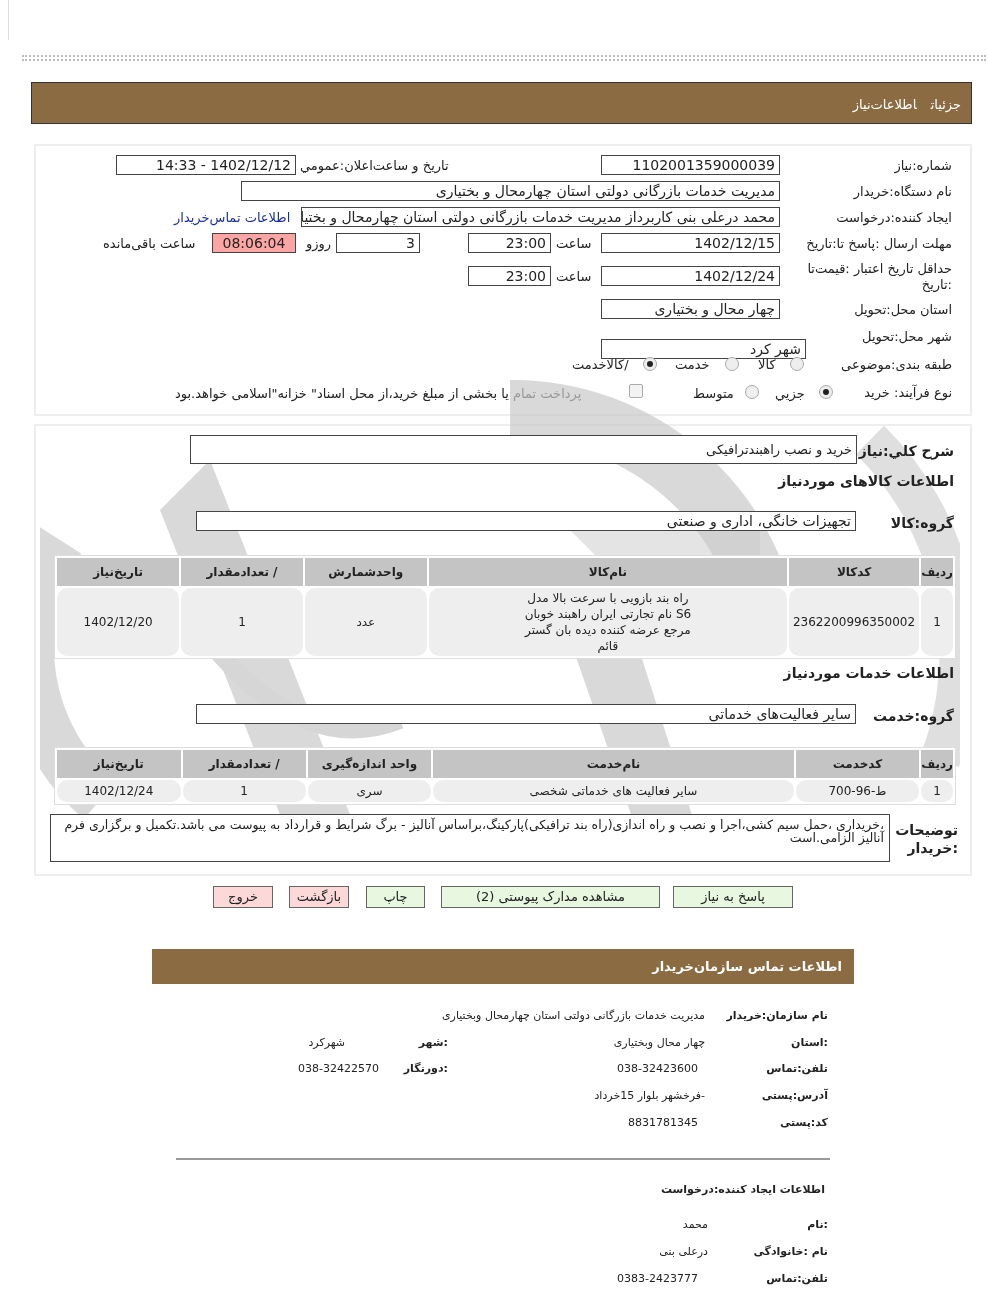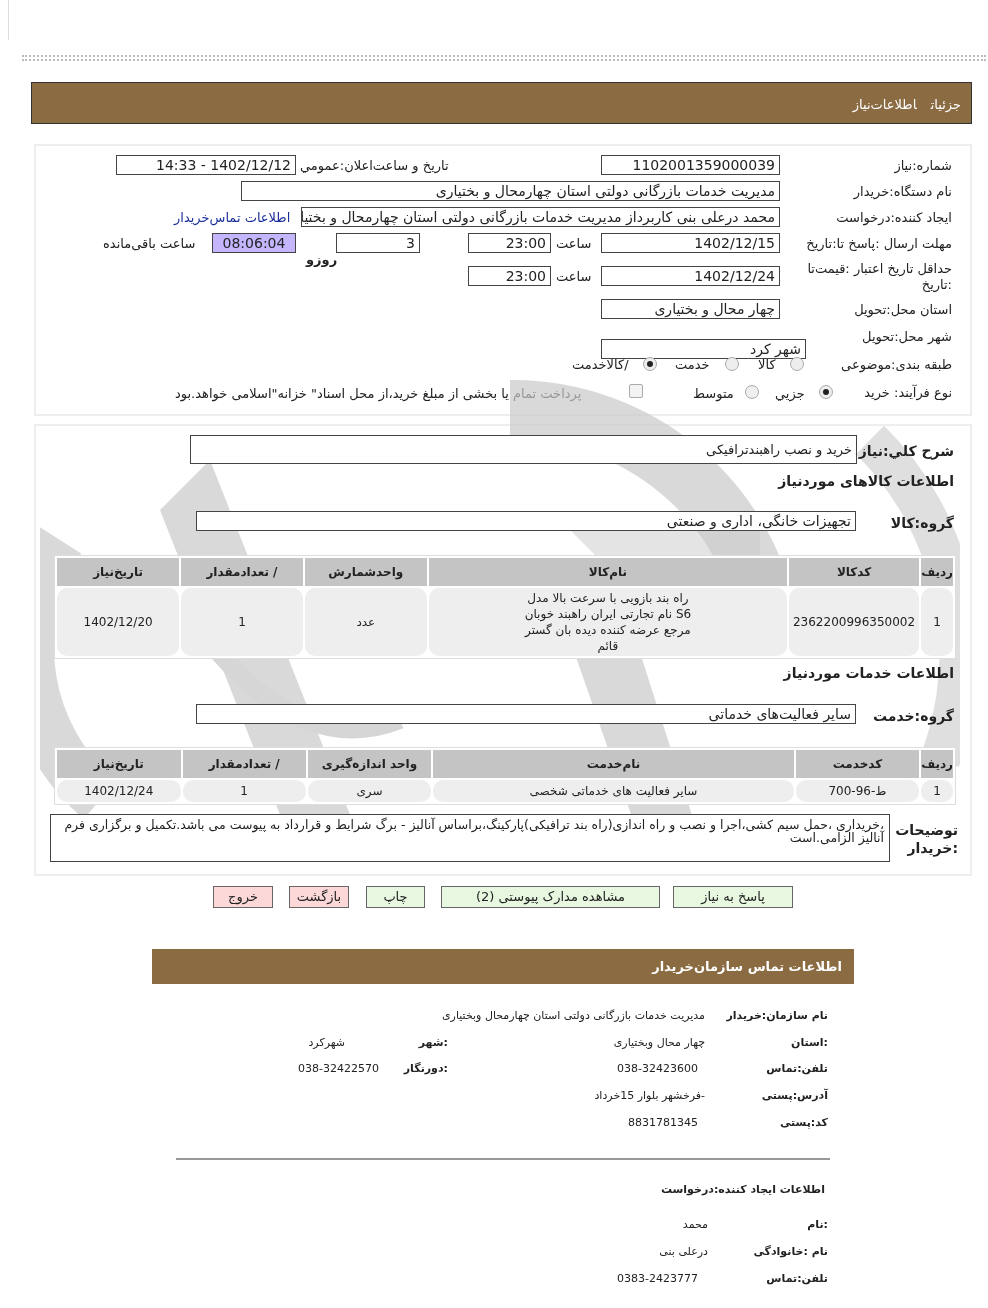--- a/index.html
+++ b/index.html
@@ -5,21 +5,21 @@
 *{box-sizing:border-box;margin:0;padding:0;}
 body{width:988px;height:1308px;background:#fff;font-family:"DejaVu Sans",sans-serif;font-size:13px;color:#222;position:relative;overflow:hidden;direction:rtl;}
 .leftline{position:absolute;left:8px;top:0;width:1px;height:40px;background:#ddd;}
 .dots{position:absolute;left:22px;top:55px;width:964px;height:6px;border-top:2px dotted #bbb;border-bottom:2px dotted #bbb;}
 .topbar{position:absolute;left:31px;top:82px;width:941px;height:42px;background:#8b6b42;border:1px solid #333;color:#fff;font-size:13px;padding:14px 10px 0 0;}
 .topbar span{margin-left:14px;}
 .panel{position:absolute;background:#fff;border:2px solid #eee;}
 .watermark{position:absolute;left:40px;top:380px;width:920px;height:480px;pointer-events:none;}
 .lbl{position:absolute;font-size:13px;color:#222;white-space:nowrap;}
 .box{position:absolute;border:1px solid #444;background:#fff;height:20px;font-size:14px;padding:1px 4px;white-space:nowrap;overflow:hidden;text-align:right;}
-.remain{background:#c4b5fd;text-align:center;}
+.remain{background:#fca5a5;text-align:center;}
 .link{color:#1a2f9a;}
 .radio{position:absolute;width:14px;height:14px;border-radius:50%;border:1px solid #aaa;background:#eee;}
 .radio.on::after{content:"";position:absolute;left:3px;top:3px;width:6px;height:6px;border-radius:50%;background:#222;}
 .check{position:absolute;width:14px;height:14px;border:1px solid #aaa;background:#f3f3f3;border-radius:2px;}
 .b{font-weight:bold;}
 table.grid{position:absolute;border-collapse:separate;border-spacing:2px;background:#fff;border:1px solid #ddd;}
 table.grid th{background:#c4c4c4;color:#222;font-weight:bold;font-size:12px;height:28px;text-align:center;}
 table.grid td{background:#eee;font-size:12px;text-align:center;padding:3px 4px;border-radius:10px;}
 .btn{position:absolute;height:22px;border:1px solid #666;font-size:13px;text-align:center;line-height:20px;}
 .btn.g{background:#e8f8e0;}
@@ -51,21 +51,21 @@
 
 <div class="lbl" style="right:36px;top:210px;">ایجاد کننده:درخواست</div>
 <div class="box" style="left:301px;top:207px;width:479px;">محمد درعلی بنی کاربرداز مدیریت خدمات بازرگانی دولتی استان چهارمحال و بختیاری</div>
 <div class="lbl link" style="left:174px;top:210px;">اطلاعات تماس‌خریدار</div>
 
 <div class="lbl" style="right:36px;top:236px;">مهلت ارسال :پاسخ تا:تاریخ</div>
 <div class="box" style="left:601px;top:233px;width:179px;">1402/12/15</div>
 <div class="lbl" style="left:556px;top:236px;">ساعت</div>
 <div class="box" style="left:468px;top:233px;width:83px;">23:00</div>
 <div class="box" style="left:336px;top:233px;width:84px;">3</div>
-<div class="lbl" style="left:306px;top:252px;font-weight:bold;">روزو</div>
+<div class="lbl" style="left:306px;top:236px;">روزو</div>
 <div class="box remain" style="left:212px;top:233px;width:84px;">08:06:04</div>
 <div class="lbl" style="left:103px;top:236px;">ساعت باقی‌مانده</div>
 
 <div class="lbl" style="right:36px;top:261px;">حداقل تاریخ اعتبار :قیمت‌تا</div>
 <div class="lbl" style="right:36px;top:277px;">:تاریخ</div>
 <div class="box" style="left:601px;top:266px;width:179px;">1402/12/24</div>
 <div class="lbl" style="left:556px;top:269px;">ساعت</div>
 <div class="box" style="left:468px;top:266px;width:83px;">23:00</div>
 
 <div class="lbl" style="right:36px;top:302px;">استان محل:تحویل</div>

